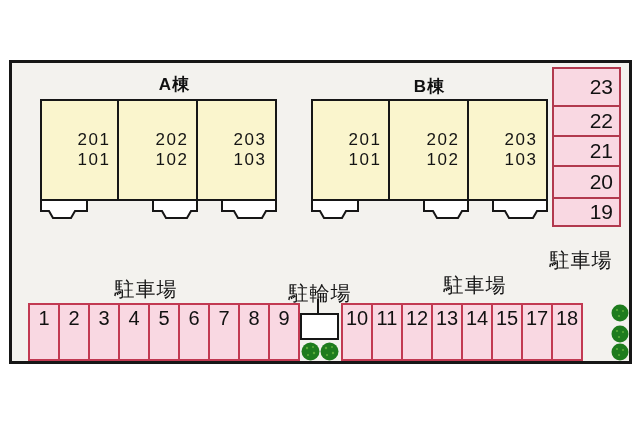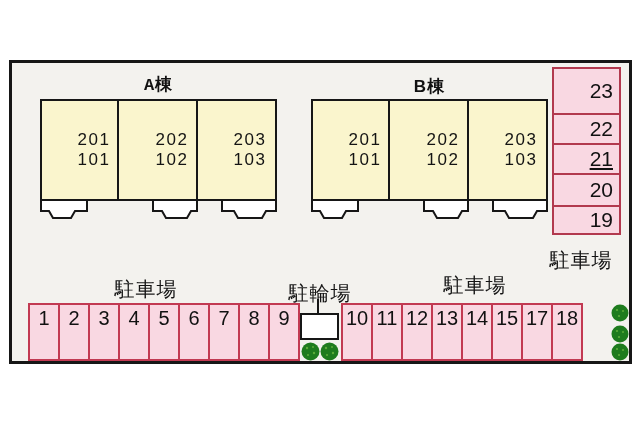--- a/index.html
+++ b/index.html
@@ -56,21 +56,21 @@
 
   .tree { position:absolute; }
 </style>
 </head>
 <body>
 
 <div id="canvas">
 
   <div id="frame"></div>
 
-  <div class="bldg-label" style="left:40px; top:73px;font-family:Liberation Mono, monospace;">A棟</div>
+  <div class="bldg-label" style="left:56px; top:73px;">A棟</div>
   <svg class="bldg-svg" style="left:40px; top:99px;" viewBox="0 0 238 123">
     <path d="M1 1 H236 V112 H226 L222 119 H198 L194 112 H182 V101 H157 V112 H151 L147 119 H126 L122 112 H113 V101 H47 V112 H35 L31 119 H13 L9 112 H1 Z" fill="#ffffff" stroke="#161616" stroke-width="2"></path>
     <path d="M1 1 H236 V101 H1 Z" fill="#FAF5CD" stroke="#161616" stroke-width="2"></path>
     <line x1="78" y1="2" x2="78" y2="100" stroke="#161616" stroke-width="2"></line>
     <line x1="157" y1="2" x2="157" y2="100" stroke="#161616" stroke-width="2"></line>
   </svg>
   <div class="unit-text" style="left:41px; top:130px;">
     <div>201</div>
     <div>101</div>
   </div>
@@ -97,23 +97,23 @@
   <div class="unit-text" style="left:390px; top:130px;">
     <div>202</div>
     <div>102</div>
   </div>
   <div class="unit-text" style="left:468px; top:130px;">
     <div>203</div>
     <div>103</div>
   </div>
 
   <div id="right-col">
-    <div class="vcell" style="height:48px;">23</div>
+    <div class="vcell" style="height:40px;">23</div>
     <div class="vcell" style="height:32px;padding-left:12px;">22</div>
-    <div class="vcell" style="height:32px;text-decoration:underline;">21</div>
+    <div class="vcell" style="height:32px;">21</div>
     <div class="vcell" style="height:34px;">20</div>
     <div class="vcell" style="height:30px;">19</div>
   </div>
   <div class="area-label" style="left:541px; top:247px; width:80px;">駐車場</div>
 
   <div class="area-label" style="left:66px; top:276px; width:160px;">駐車場</div>
   <div class="area-label" style="left:395px; top:272px; width:160px;">駐車場</div>
   <div class="area-label" style="left:280px; top:280px; width:80px;">駐輪場</div>
 
   <div class="hgroup" style="left:28px;">

